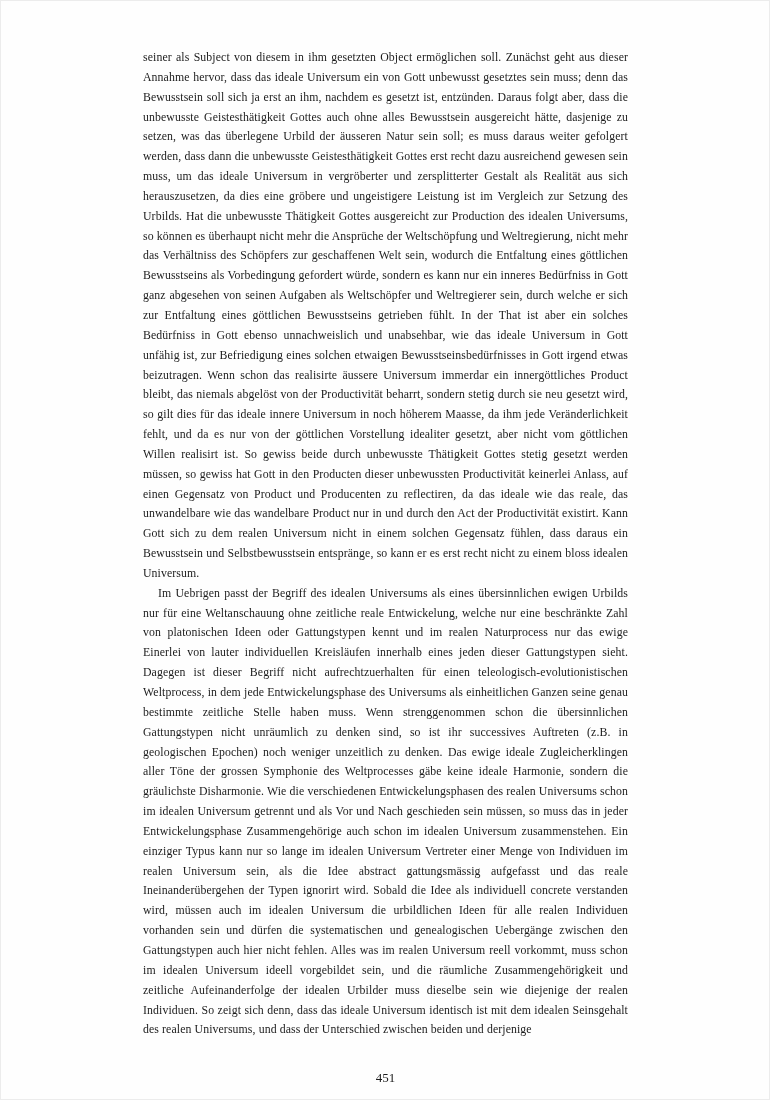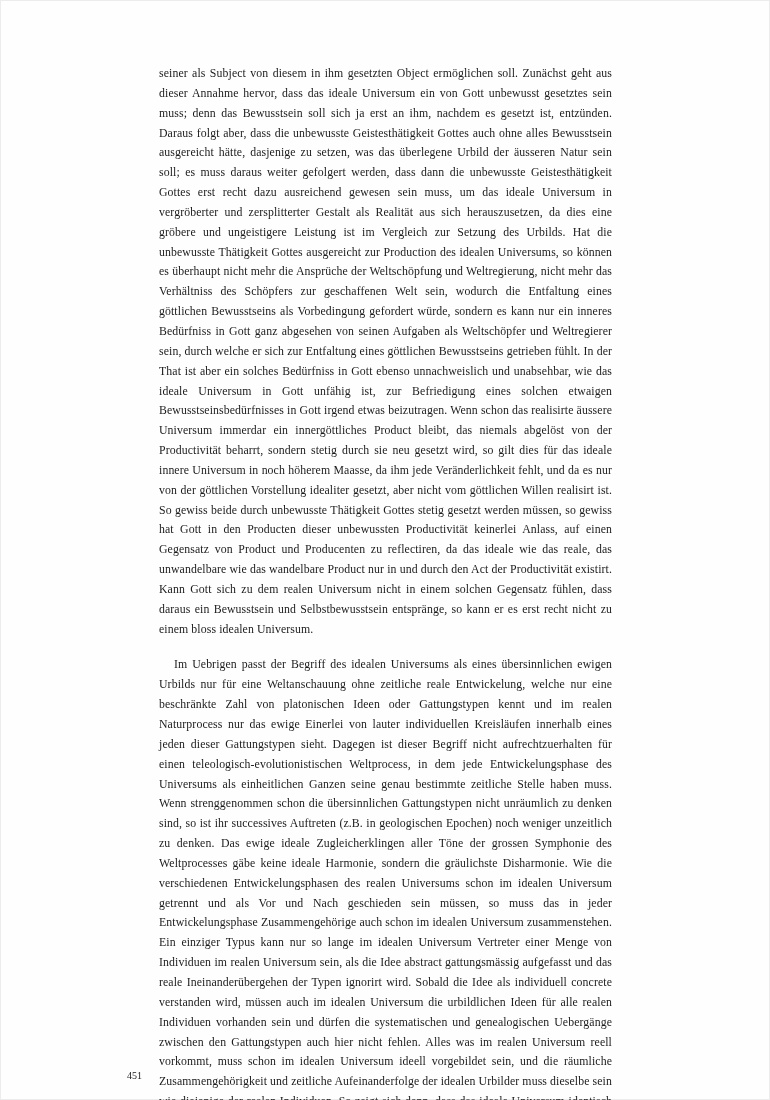--- a/index.html
+++ b/index.html
@@ -23,32 +23,32 @@
     width: 485px;
     color: #1b1b1b;
     font-size: 11.8px;
     line-height: 19.85px;
     text-align: justify;
     hyphens: auto;
     -webkit-hyphens: auto;
     letter-spacing: 0.1px;
   }
   .text-block p {
-    margin: 16px;
+    margin: 0;
   }
   .text-block p.indent {
     text-indent: 15px;
   }
   .page-number {
     position: absolute;
-    left: 127px;
+    left: 143px;
     width: 485px;
     top: 1070px;
-    text-align: left;
-    font-size: 10px;
+    text-align: center;
+    font-size: 13px;
     color: #1b1b1b;
   }
 </style>
 </head>
 <body>
 
 <div class="page">
   <div class="text-block">
     <p>seiner als Subject von diesem in ihm gesetzten Object ermöglichen soll. Zunächst geht aus dieser Annahme hervor, dass das ideale Universum ein von Gott unbewusst gesetztes sein muss; denn das Bewusstsein soll sich ja erst an ihm, nachdem es gesetzt ist, entzünden. Daraus folgt aber, dass die unbewusste Geistesthätigkeit Gottes auch ohne alles Bewusstsein ausgereicht hätte, dasjenige zu setzen, was das überlegene Urbild der äusseren Natur sein soll; es muss daraus weiter gefolgert werden, dass dann die unbewusste Geistesthätigkeit Gottes erst recht dazu ausreichend gewesen sein muss, um das ideale Universum in vergröberter und zersplitterter Gestalt als Realität aus sich herauszusetzen, da dies eine gröbere und ungeistigere Leistung ist im Vergleich zur Setzung des Urbilds. Hat die unbewusste Thätigkeit Gottes ausgereicht zur Production des idealen Universums, so können es überhaupt nicht mehr die Ansprüche der Weltschöpfung und Weltregierung, nicht mehr das Verhältniss des Schöpfers zur geschaffenen Welt sein, wodurch die Entfaltung eines göttlichen Bewusstseins als Vorbedingung gefordert würde, sondern es kann nur ein inneres Bedürfniss in Gott ganz abgesehen von seinen Aufgaben als Weltschöpfer und Weltregierer sein, durch welche er sich zur Entfaltung eines göttlichen Bewusstseins getrieben fühlt. In der That ist aber ein solches Bedürfniss in Gott ebenso unnachweislich und unabsehbar, wie das ideale Universum in Gott unfähig ist, zur Befriedigung eines solchen etwaigen Bewusstseinsbedürfnisses in Gott irgend etwas beizutragen. Wenn schon das realisirte äussere Universum immerdar ein innergöttliches Product bleibt, das niemals abgelöst von der Productivität beharrt, sondern stetig durch sie neu gesetzt wird, so gilt dies für das ideale innere Universum in noch höherem Maasse, da ihm jede Veränderlichkeit fehlt, und da es nur von der göttlichen Vorstellung idealiter gesetzt, aber nicht vom göttlichen Willen realisirt ist. So gewiss beide durch unbewusste Thätigkeit Gottes stetig gesetzt werden müssen, so gewiss hat Gott in den Producten dieser unbewussten Productivität keinerlei Anlass, auf einen Gegensatz von Product und Producenten zu reflectiren, da das ideale wie das reale, das unwandelbare wie das wandelbare Product nur in und durch den Act der Productivität existirt. Kann Gott sich zu dem realen Universum nicht in einem solchen Gegensatz fühlen, dass daraus ein Bewusstsein und Selbstbewusstsein entspränge, so kann er es erst recht nicht zu einem bloss idealen Universum.</p>
     <p class="indent">Im Uebrigen passt der Begriff des idealen Universums als eines übersinnlichen ewigen Urbilds nur für eine Weltanschauung ohne zeitliche reale Entwickelung, welche nur eine beschränkte Zahl von platonischen Ideen oder Gattungstypen kennt und im realen Naturprocess nur das ewige Einerlei von lauter individuellen Kreisläufen innerhalb eines jeden dieser Gattungstypen sieht. Dagegen ist dieser Begriff nicht aufrechtzuerhalten für einen teleologisch-evolutionistischen Weltprocess, in dem jede Entwickelungsphase des Universums als einheitlichen Ganzen seine genau bestimmte zeitliche Stelle haben muss. Wenn strenggenommen schon die übersinnlichen Gattungstypen nicht unräumlich zu denken sind, so ist ihr successives Auftreten (z.B. in geologischen Epochen) noch weniger unzeitlich zu denken. Das ewige ideale Zugleicherklingen aller Töne der grossen Symphonie des Weltprocesses gäbe keine ideale Harmonie, sondern die gräulichste Disharmonie. Wie die verschiedenen Entwickelungsphasen des realen Universums schon im idealen Universum getrennt und als Vor und Nach geschieden sein müssen, so muss das in jeder Entwickelungsphase Zusammengehörige auch schon im idealen Universum zusammenstehen. Ein einziger Typus kann nur so lange im idealen Universum Vertreter einer Menge von Individuen im realen Universum sein, als die Idee abstract gattungsmässig aufgefasst und das reale Ineinanderübergehen der Typen ignorirt wird. Sobald die Idee als individuell concrete verstanden wird, müssen auch im idealen Universum die urbildlichen Ideen für alle realen Individuen vorhanden sein und dürfen die systematischen und genealogischen Uebergänge zwischen den Gattungstypen auch hier nicht fehlen. Alles was im realen Universum reell vorkommt, muss schon im idealen Universum ideell vorgebildet sein, und die räumliche Zusammengehörigkeit und zeitliche Aufeinanderfolge der idealen Urbilder muss dieselbe sein wie diejenige der realen Individuen. So zeigt sich denn, dass das ideale Universum identisch ist mit dem idealen Seinsgehalt des realen Universums, und dass der Unterschied zwischen beiden und derjenige</p>

